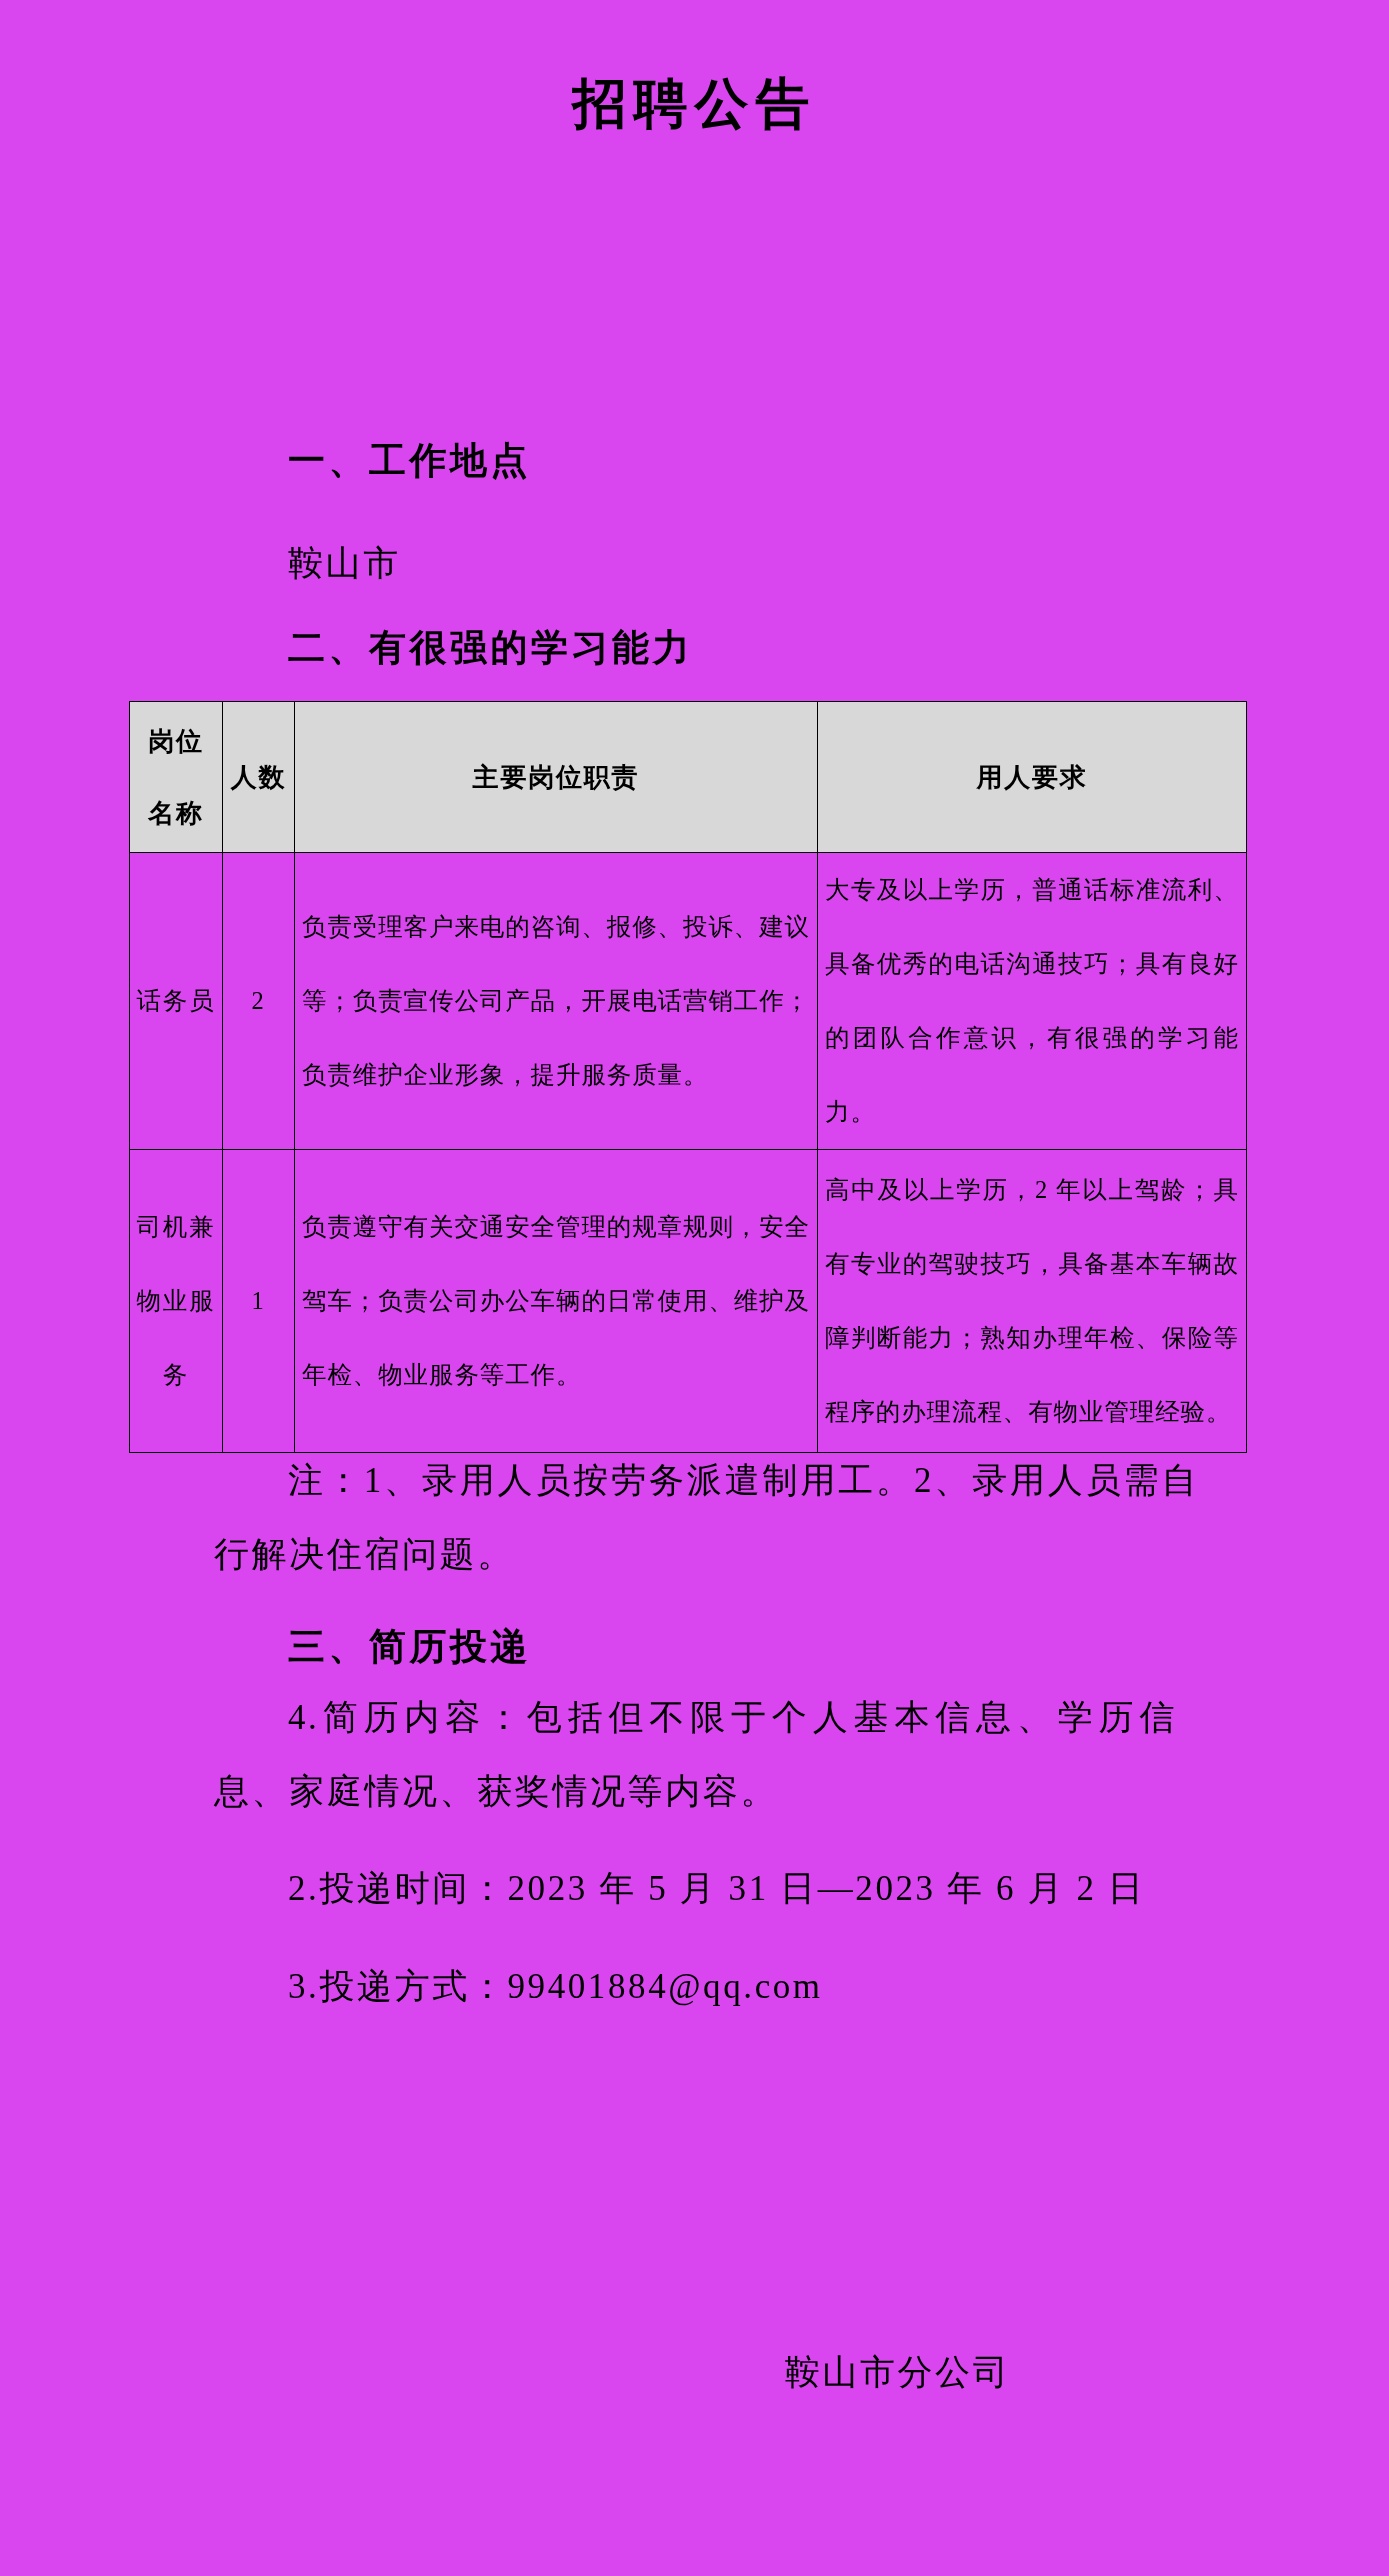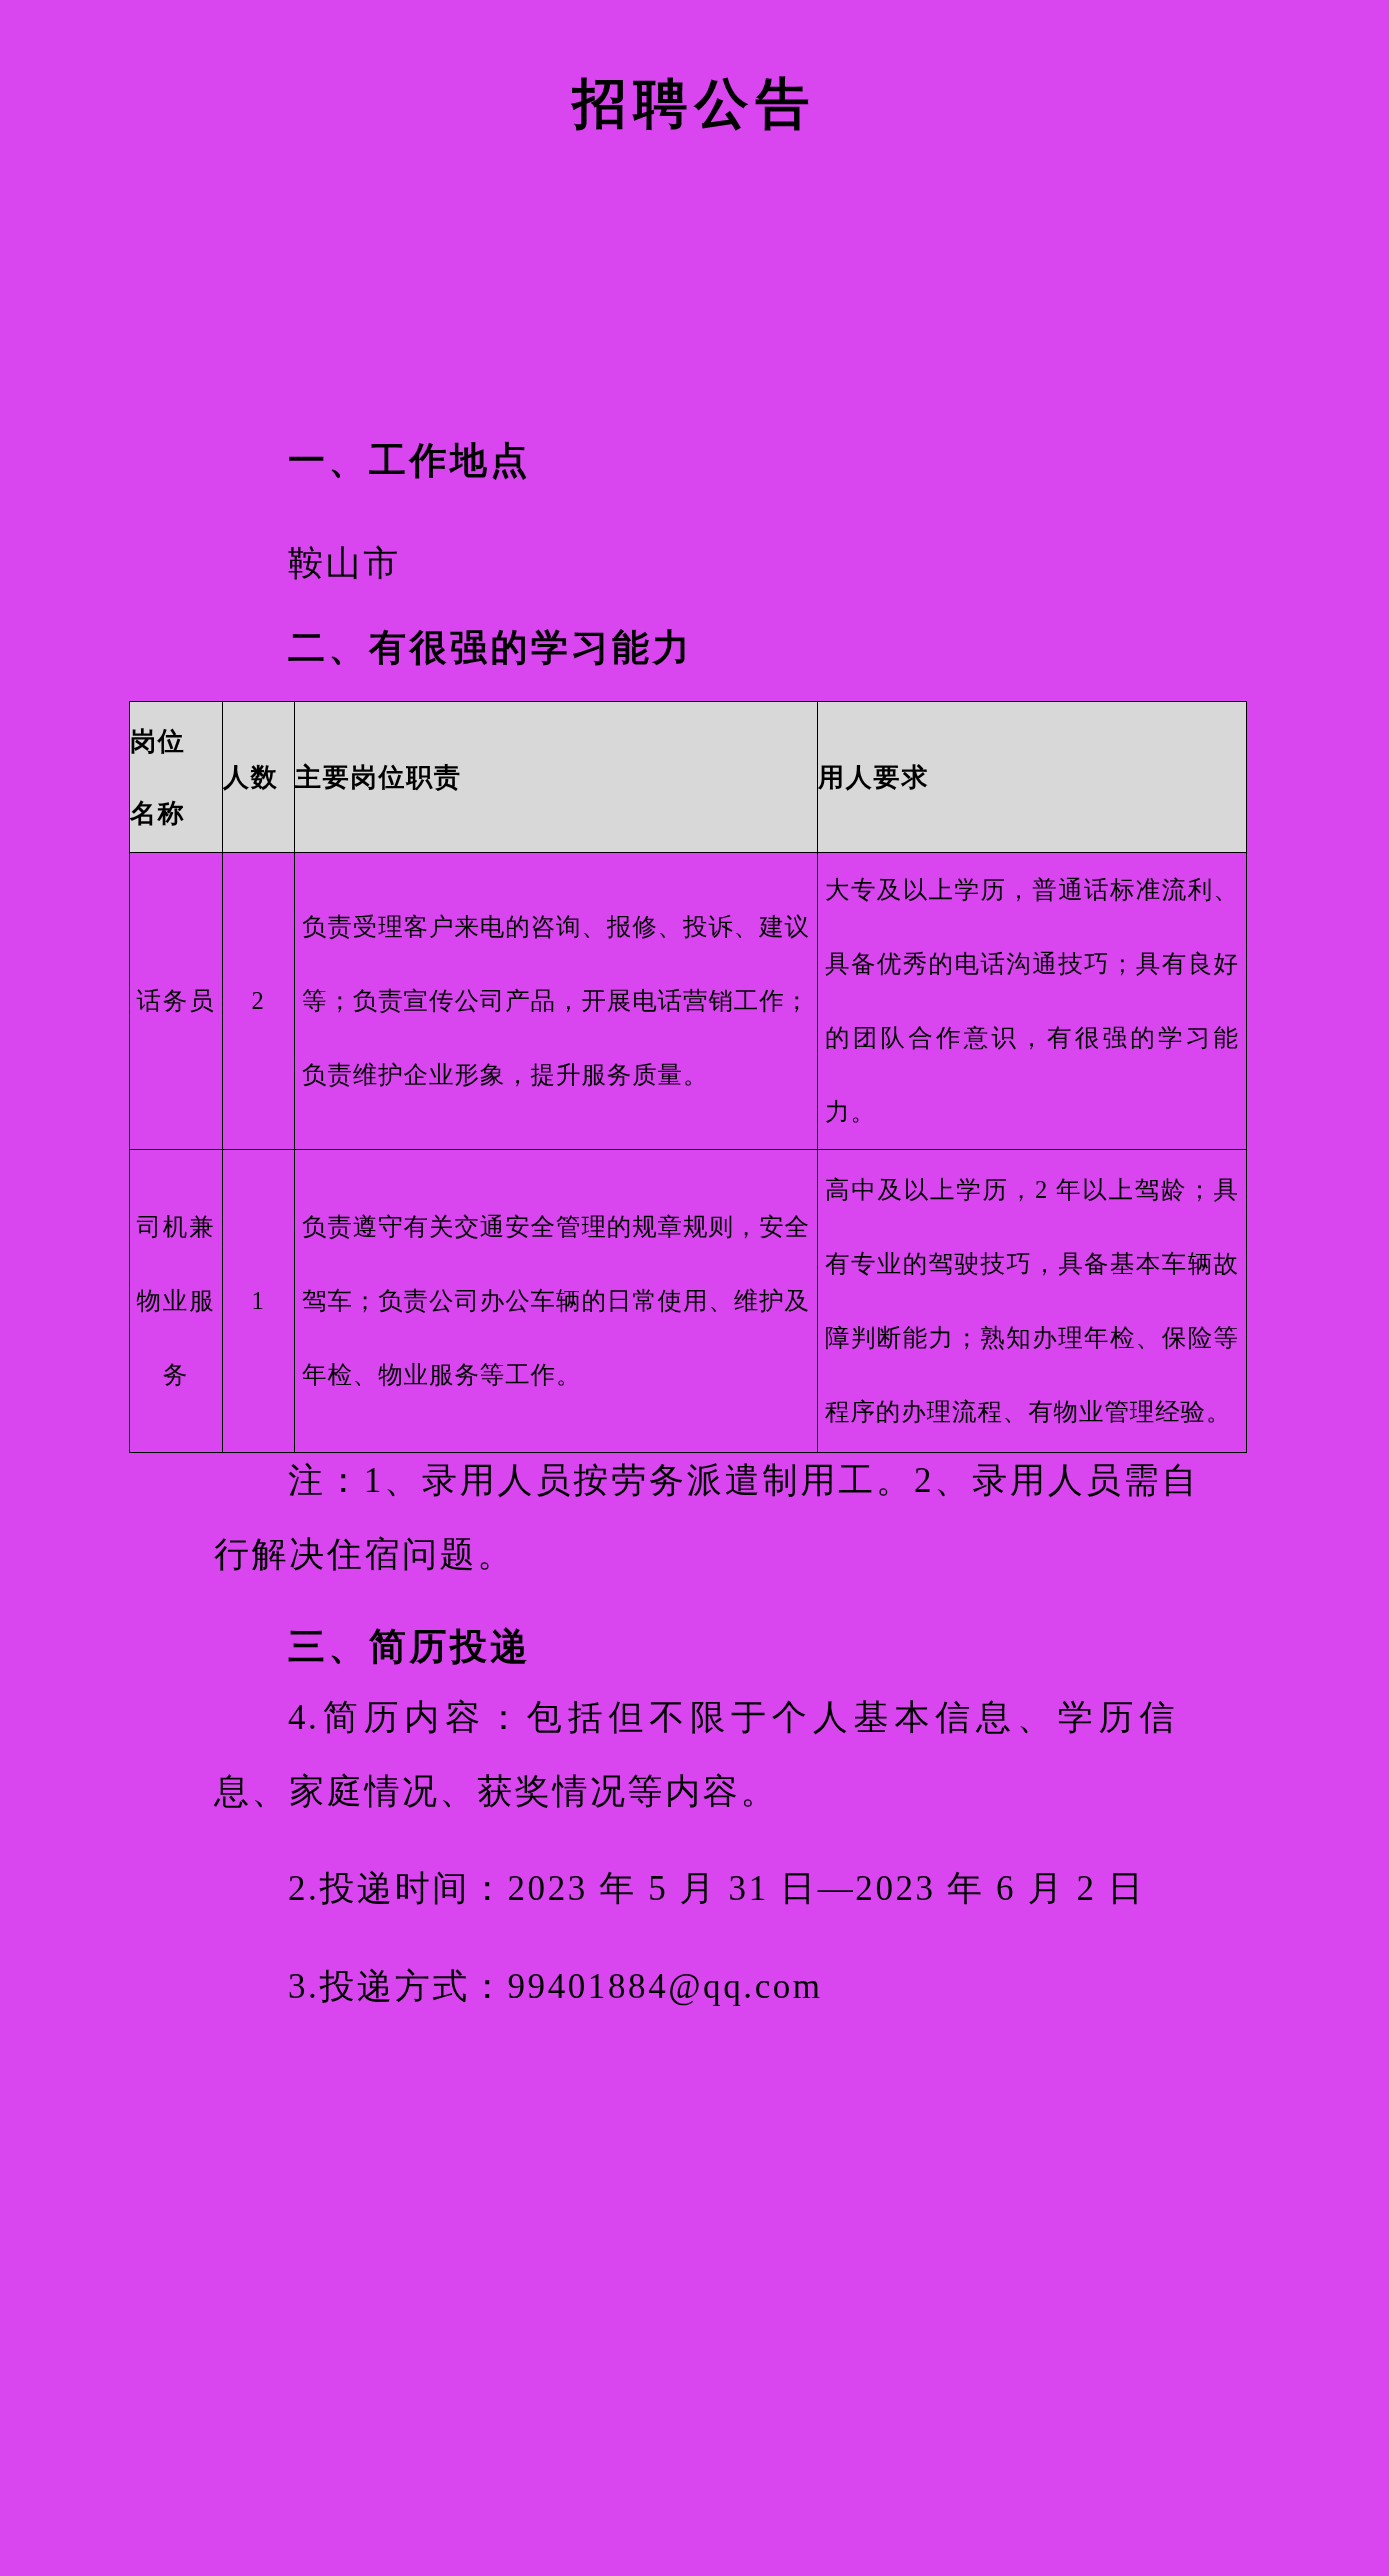--- a/index.html
+++ b/index.html
@@ -78,21 +78,21 @@
   }
   table.jobs thead tr { height: 151px; }
   table.jobs tbody tr.row-operator { height: 257px; }
   table.jobs tbody tr.row-driver   { height: 303px; }
   table.jobs th {
     background: #d8d8d8;
     font-family: "Liberation Sans", "DejaVu Sans", sans-serif;
     font-weight: 700;
     font-size: 26px;
     letter-spacing: 1.8px;
-    text-align: left;
+    text-align: center;
     padding: 0;
   }
   .th-line { line-height: 72px; }
   td.cell-center {
     text-align: center;
     font-size: 24.5px;
     line-height: 74px;
     letter-spacing: 1.8px;
     padding: 0 5.3px;
   }
@@ -165,15 +165,16 @@
   </table>
 
   <p class="body-par note-par">注：1、录用人员按劳务派遣制用工。2、录用人员需自行解决住宿问题。</p>
 
   <h2 class="sec-heading h-resume">三、简历投递</h2>
 
   <p class="body-par item-1">4.简历内容：包括但不限于个人基本信息、学历信息、家庭情况、获奖情况等内容。</p>
   <p class="body-par item-2">2.投递时间：2023 年 5 月 31 日—2023 年 6 月 2 日</p>
   <p class="body-par item-3">3.投递方式：99401884@qq.com</p>
 
+  <p class="footer-block footer-company">鞍山市分公司</p>
 
 </div>
 
 
 </body></html>

